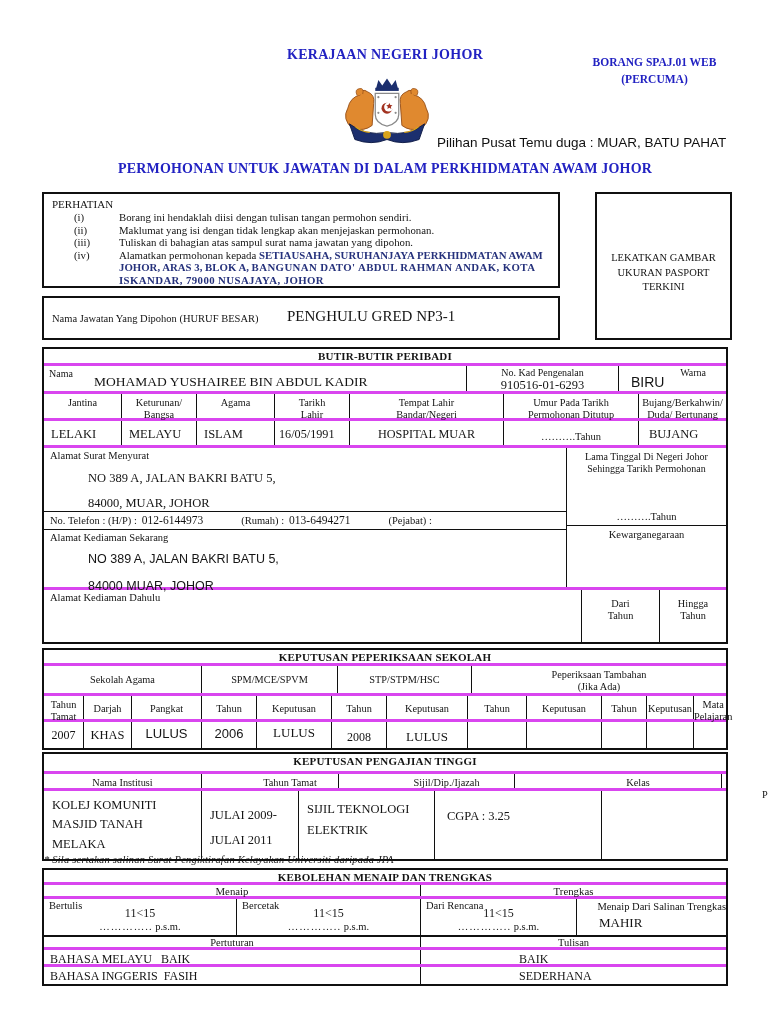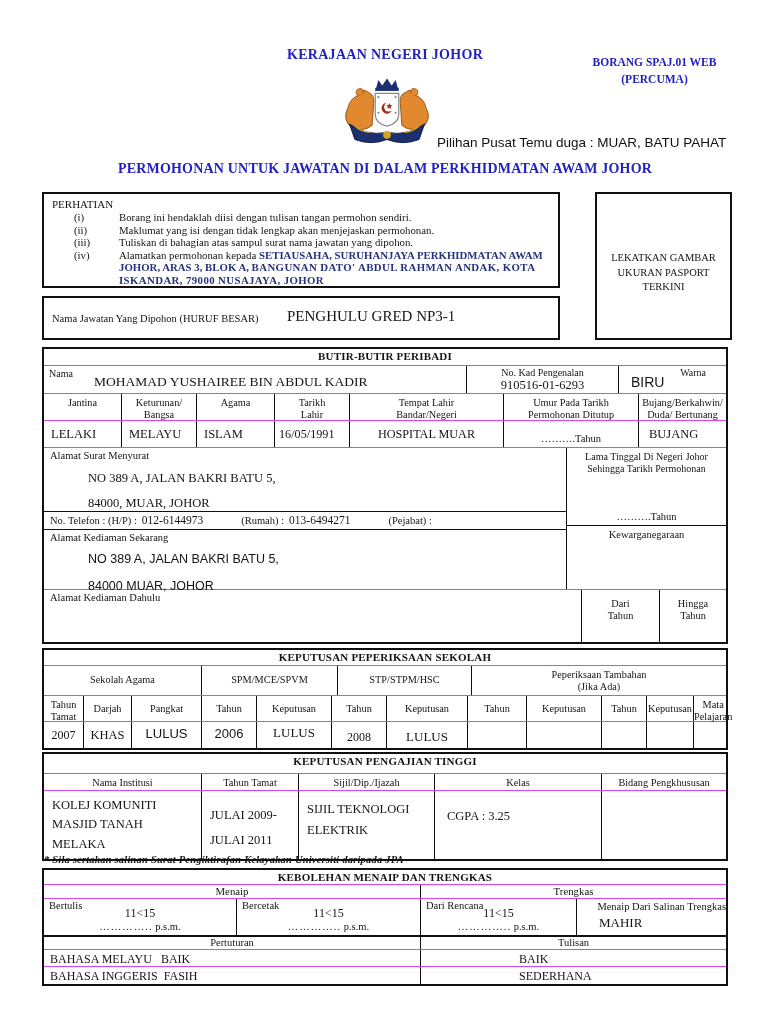--- a/index.html
+++ b/index.html
@@ -30,21 +30,21 @@
 
   .sec-photo { left:595px; top:192px; width:137px; height:148px; }
   .photo-text { padding-top:57px; text-align:center; font-size:10.5px; line-height:1.4; white-space:pre-line; }
 
   .sec-job { left:42px; top:296px; width:518px; height:44px; }
   .job-label { position:absolute; left:8px; top:15px; font-size:10.5px; }
   .job-value { position:absolute; left:243px; top:10px; font-size:15px; }
 
   
   .tbl { border:2px solid #101010; background:#fff; }
-  .row { display:flex; border-bottom:1px solid #d946ef; }
+  .row { display:flex; border-bottom:3px solid #d946ef; }
   .row:last-child { border-bottom:none; }
   .c { border-right:1px solid #101010; position:relative; flex:0 0 auto; }
   .c:last-child { border-right:none; flex:1 1 auto; }
   .ttl { font-size:11px; font-weight:bold; text-align:center; padding-top:1px; letter-spacing:.2px; }
   .hc { font-size:10.3px; text-align:center; line-height:1.18; padding-top:3px; white-space:pre-line; }
 
   .sec-personal { left:42px; top:347px; width:686px; }
   .lab-sm { font-size:10px; }
   .name-label { position:absolute; left:5px; top:2px; }
   .name-value { position:absolute; left:50px; top:8px; font-size:13.5px; }
@@ -60,21 +60,21 @@
   .addr-lines { position:absolute; left:44px; top:18px; font-size:12.5px; line-height:25px; white-space:pre-line; }
   .subrow { border-bottom:1px solid #101010; position:relative; }
   .subrow:last-child { border-bottom:none; }
   .phone-line { display:flex; align-items:baseline; padding-top:2px; font-size:10.5px; }
   .phone-line .val { font-size:11.5px; margin-left:5px; }
   .phone-line .lab2 { margin-left:38px; }
 
   .sec-school { left:42px; top:648px; width:686px; }
   .sec-higher { left:42px; top:752px; width:686px; }
   .he-cell { font-size:12.5px; padding:5px 6px 0 8px; line-height:1.55; white-space:pre-line; }
-  .footnote { left:44px; top:854px; font-size:10.5px; font-style:italic; font-weight:700; letter-spacing:.2px; }
+  .footnote { left:44px; top:854px; font-size:10.5px; font-style:italic; font-weight:400; letter-spacing:.2px; }
 
   .sec-typing { left:42px; top:868px; width:686px; }
   .type-label { position:absolute; left:5px; top:1px; font-size:10.5px; }
   .wpm-stack { margin-top:8px; text-align:center; line-height:1.1; }
   .wpm { font-size:12px; }
   .dots-line { font-size:10.5px; margin-top:1px; }
   .dots { letter-spacing:1px; }
   .shorthand-label { text-align:right; font-size:10.5px; padding-top:2px; }
   .shorthand-value { font-size:13px; padding-left:22px; margin-top:3px; }
 
@@ -285,21 +285,21 @@
       <div class="c" style="width:45px;"></div>
       <div class="c" style="width:47px;"></div>
       <div class="c"></div>
     </div>
   </div>
 
   <div class="abs tbl sec-higher">
     <div class="row" style="height:20px;">
       <div class="c ttl">KEPUTUSAN PENGAJIAN TINGGI</div>
     </div>
-    <div class="row" style="height:17px;">
+    <div class="row" style="height:17px;gap:40px;">
       <div class="c hc" style="width:158px;">Nama Institusi</div>
       <div class="c hc" style="width:97px;">Tahun Tamat</div>
       <div class="c hc" style="width:136px;">Sijil/Dip./Ijazah</div>
       <div class="c hc" style="width:167px;">Kelas</div>
       <div class="c hc">Bidang Pengkhususan</div>
     </div>
     <div class="row" style="height:68px;">
       <div class="c he-cell pre" style="width:158px;">KOLEJ KOMUNITI
 MASJID TANAH
 MELAKA</div>

